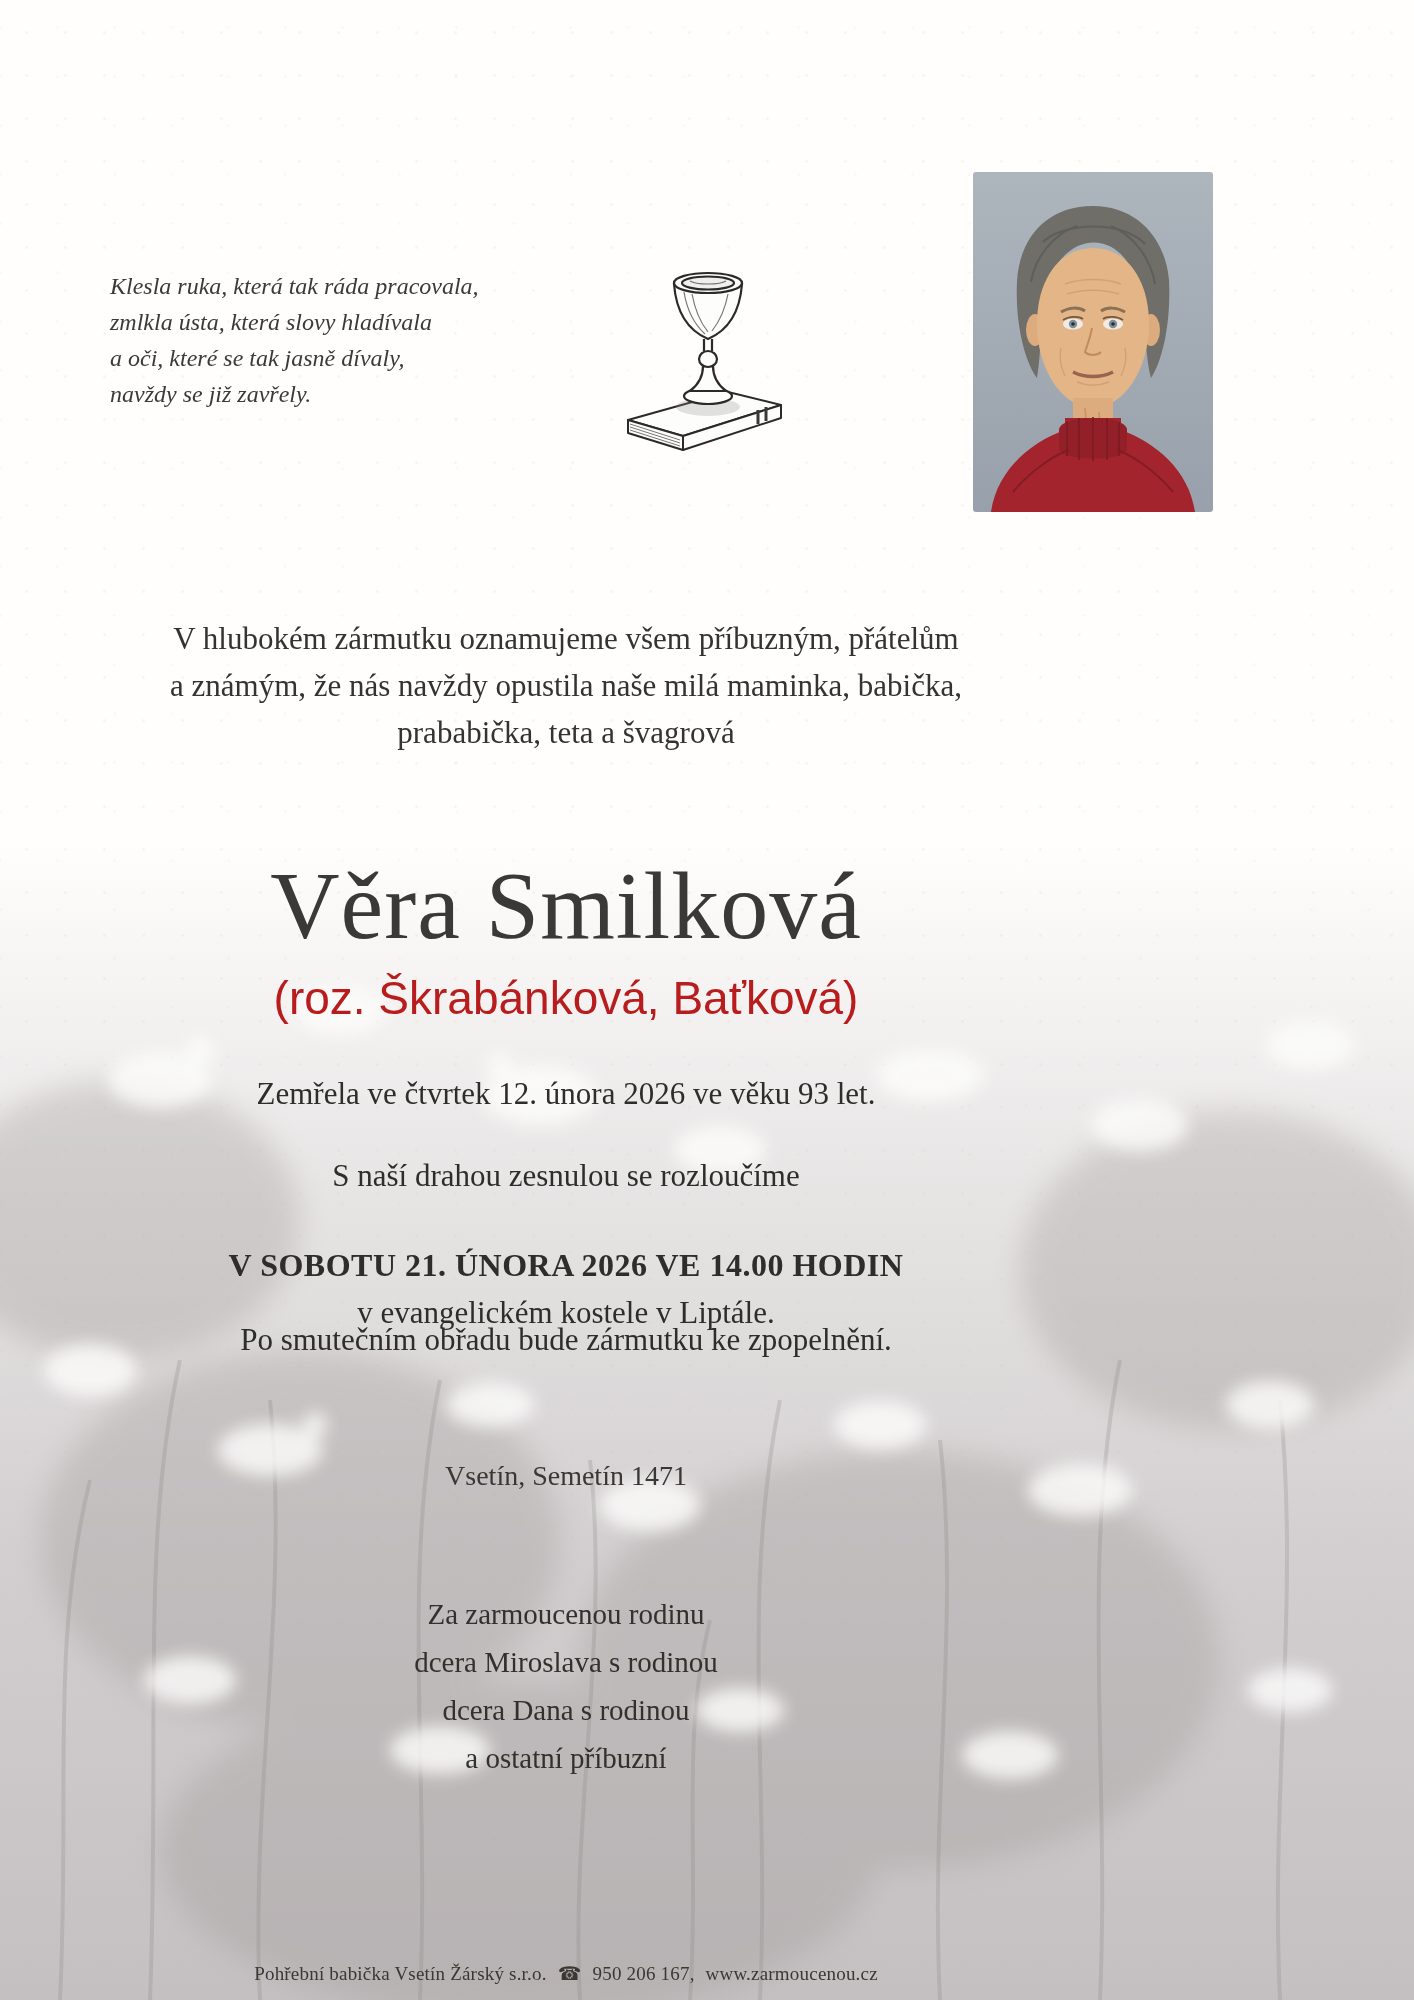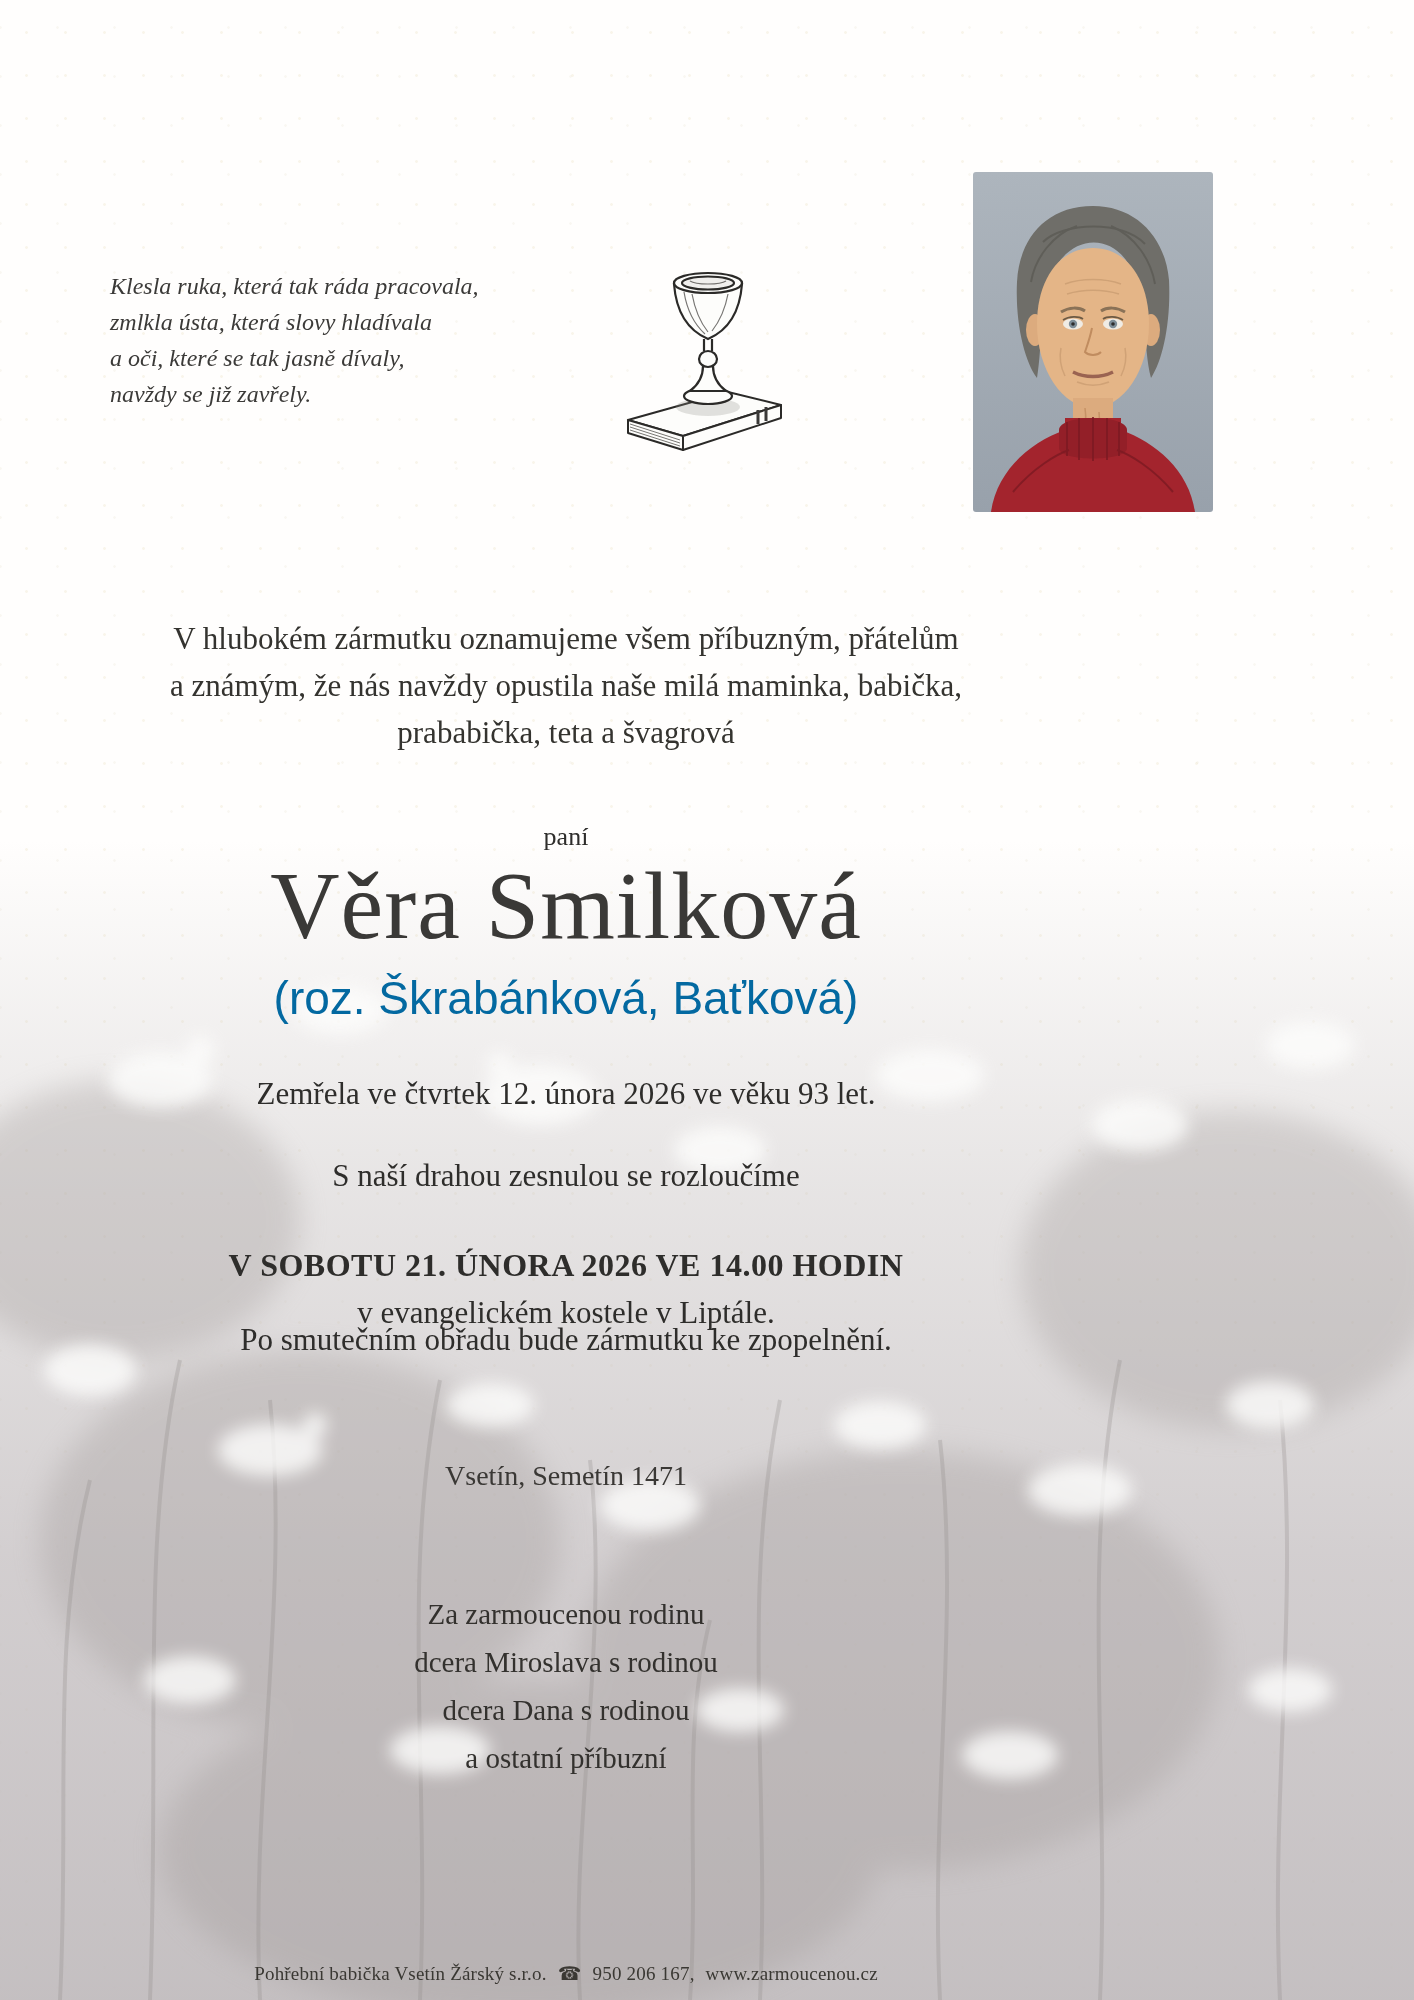--- a/index.html
+++ b/index.html
@@ -36,21 +36,21 @@
   .photo svg{display:block;filter:blur(.4px);}
   .center{position:absolute;left:0;width:1132px;text-align:center;}
   .announcement{top:615px;font-size:31px;line-height:47px;color:#34332f;}
   .honorific{top:822px;font-size:26px;}
   .deceased-name{
     top:856px;font-size:96px;line-height:100px;
     color:#3a3937;letter-spacing:1px;font-weight:500;
   }
   .maiden{
     top:972px;font-size:46px;line-height:52px;
-    font-family:"Liberation Sans", sans-serif;color:#0369a1;
+    font-family:"Liberation Sans", sans-serif;color:#b91c1c;
   }
   .death-line{top:1076px;font-size:31px;}
   .farewell{top:1152px;font-size:31px;line-height:48px;}
   .farewell .bold{font-weight:bold;font-size:32px;letter-spacing:.5px;margin-top:41px;}
   .cremation{top:1322px;font-size:31px;}
   .address{top:1460px;font-size:28px;color:#3a3835;}
   .family{top:1590px;font-size:29px;line-height:48px;color:#33312e;}
   .footer{
     top:1962px;font-size:19px;color:#3a3833;letter-spacing:.2px;
   }
@@ -236,21 +236,20 @@
       </g>
     </svg>
   </div>
 
   <div class="center announcement">
     <div>V hlubokém zármutku oznamujeme všem příbuzným, přátelům</div>
     <div>a známým, že nás navždy opustila naše milá maminka, babička,</div>
     <div>prababička, teta a švagrová</div>
   </div>
 
-  <div class="center honorific">paní</div>
 
   <div class="center deceased-name">Věra Smilková</div>
 
   <div class="center maiden">(roz. Škrabánková, Baťková)</div>
 
   <div class="center death-line">Zemřela ve čtvrtek 12. února 2026 ve věku 93 let.</div>
 
   <div class="center farewell">
     <div>S naší drahou zesnulou se rozloučíme</div>
     <div class="bold">V SOBOTU 21. ÚNORA 2026 VE 14.00 HODIN</div>

